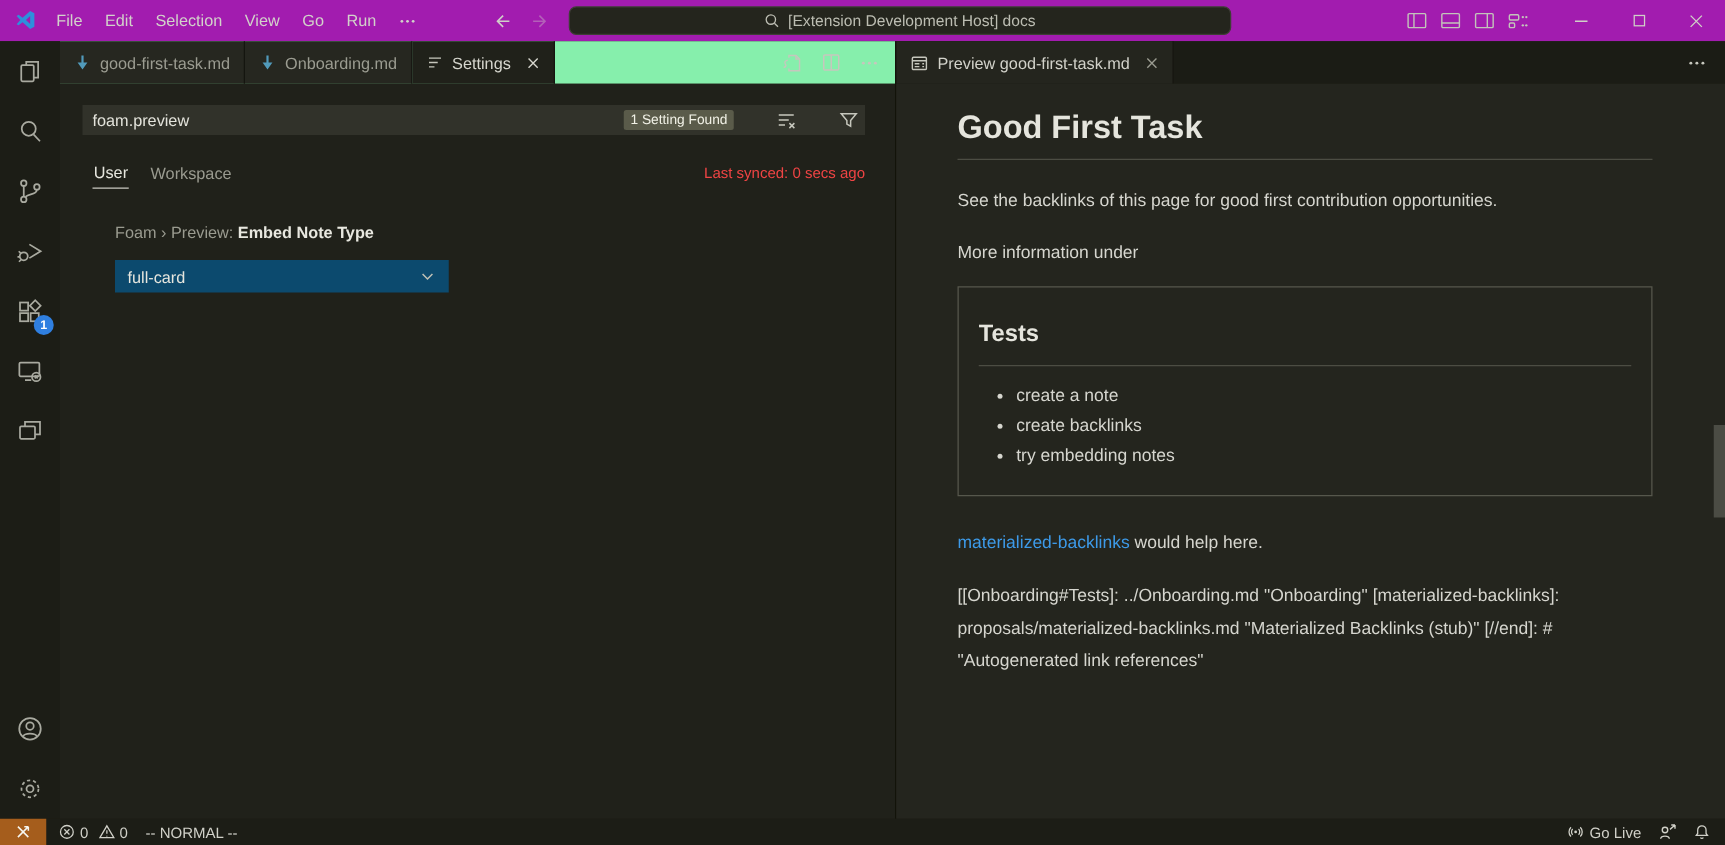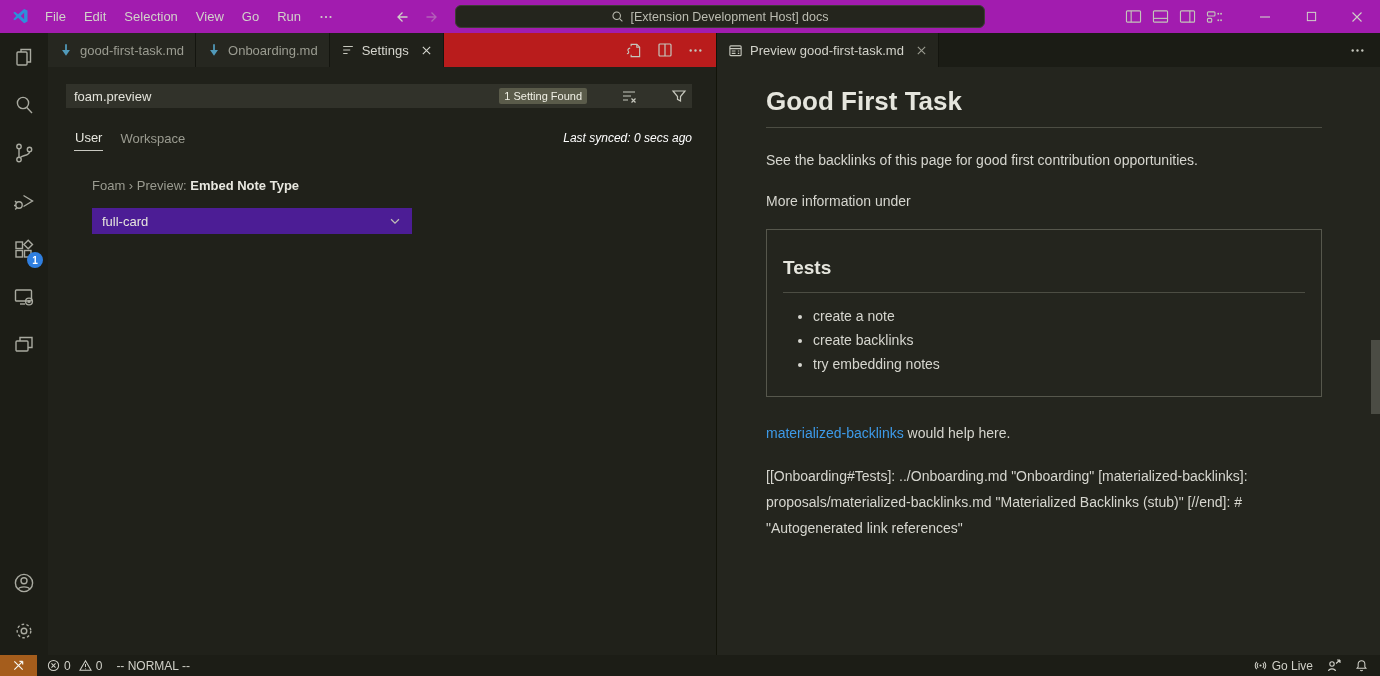--- a/index.html
+++ b/index.html
@@ -39,21 +39,21 @@
   }
   .ab-item { width:48px; height:48px; display:flex; align-items:center; justify-content:center; color:#a9aaa0; position:relative; }
   .ab-spacer { flex:1; }
   .ab-badge {
     position:absolute; right:5px; bottom:5px; width:16px; height:16px; border-radius:50%;
     background:#2f7fe0; color:#fff; font-size:10px; display:flex; align-items:center; justify-content:center;
     font-weight:bold;
   }
 
   
-  .tabbar-left { position:absolute; left:48px; top:33px; width:668px; height:34px; background:#b91c1c; display:flex; }
+  .tabbar-left { position:absolute; left:48px; top:33px; width:668px; height:34px; background:#86efac; display:flex; }
   .tabbar-right { position:absolute; left:717px; top:33px; right:0; height:34px; background:#1b1c15; display:flex; align-items:center; }
   .tab { display:flex; align-items:center; gap:7px; padding:0 11px; font-size:13px; height:34px; border-right:1px solid #14150f; cursor:default; }
   .tab.inactive { background:#262720; color:#9b9c91; }
   .tab.active   { background:#20211a; color:#d6d6ce; }
   .tab.preview  { background:#24251e; color:#d2d2ca; }
   .tab-close { display:flex; align-items:center; margin-left:5px; color:inherit; }
   .tab-actions { margin-left:auto; display:flex; align-items:center; gap:15px; padding-right:13px; color:#c6c7bd; }
   .more-dots { margin-left:auto; padding-right:15px; color:#c6c7bd; display:flex; }
 
   
@@ -63,27 +63,27 @@
     background:#31322a; border:none; outline:none; color:#e3e3db;
     font-family:"Liberation Sans", sans-serif; font-size:13px; padding:0 190px 0 8px;
   }
   .search-extras { position:absolute; left:18px; top:17px; width:626px; height:24px; display:flex; align-items:center; justify-content:flex-end; gap:9px; padding-right:5px; pointer-events:none; }
   .search-extras > * { pointer-events:auto;margin-left:25px; }
   .results-badge { background:#5a5b4a; color:#f1f1e6; font-size:11px; padding:2px 5px; border-radius:2px; white-space:nowrap; }
   .filter-ic { display:flex; color:#c6c7bd; }
   .scope-row { position:absolute; left:26px; right:24px; top:56px; height:30px; display:flex; align-items:center; font-size:13px; }
   .scope { margin-right:16px; padding:5px 1px; color:#9a9b90; cursor:default; }
   .scope.active { color:#e6e6de; border-bottom:1px solid #c9c9c1; }
-  .last-synced { margin-left:auto; color:#ffffff; font-size:12px;font-style:italic; }
+  .last-synced { margin-left:auto; color:#ef4444; font-size:12px; }
   .setting { position:absolute; left:44px; top:110px; }
   .setting-title { font-size:13px; line-height:18px; }
   .setting-cat { color:#9a9b90; }
   .setting-name { color:#e8e8e0; font-weight:bold; }
   .dropdown {
-    margin-top:13px; width:320px; height:26px; background:#4c1d95; color:#e6e6de;
+    margin-top:13px; width:267px; height:26px; background:#0c4a6e; color:#e6e6de;
     display:flex; align-items:center; padding:0 10px; font-size:13px; cursor:default;
   }
   .dropdown .chev { margin-left:auto; display:flex; color:#c0c1b6; }
 
   
   .pane-divider { position:absolute; left:716px; top:33px; width:1px; bottom:21px; background:#121309; }
 
   
   .preview-pane {
     position:absolute; left:717px; top:67px; right:0; bottom:21px; background:#24251e;

